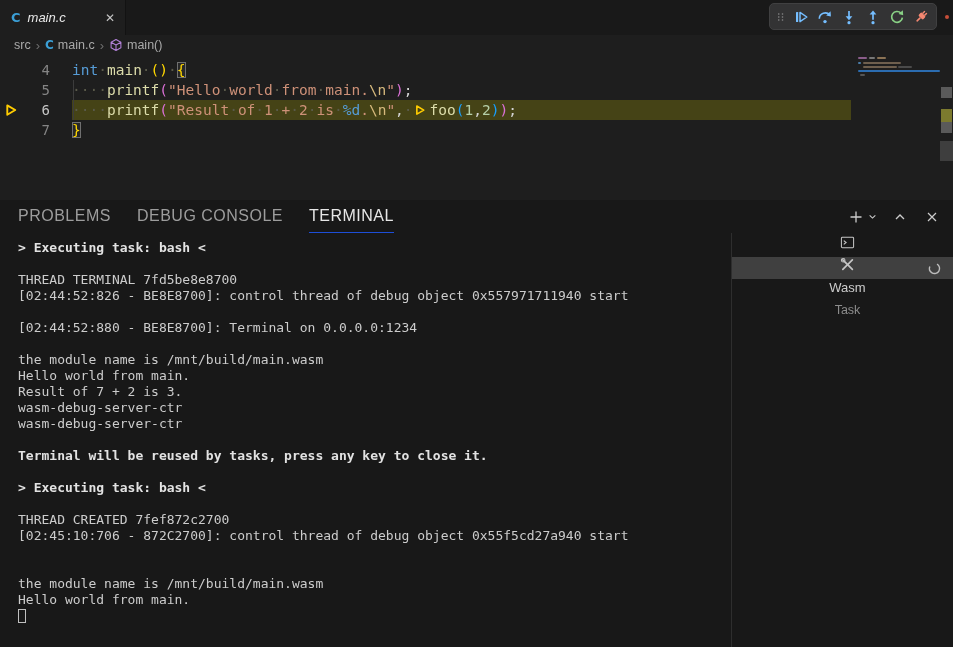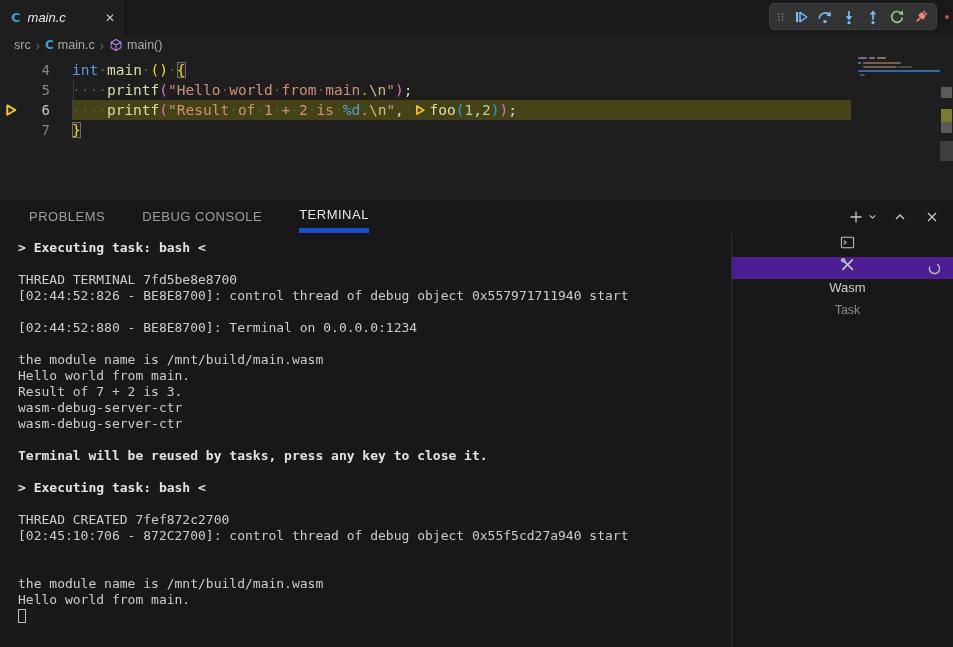--- a/index.html
+++ b/index.html
@@ -54,41 +54,41 @@
 
   
   .minimap { position:absolute; top:2px; right:13px; width:82px; height:130px; }
   .mm { position:absolute; height:2px; border-radius:1px; }
   .ruler { position:absolute; top:0; right:0; width:13px; height:145px; }
   .rm { position:absolute; left:1px; width:11px; }
 
   
   .panel { position:absolute; left:0; top:200px; width:953px; height:447px; background:#181818; }
   .phead { height:33px; display:flex; align-items:center; padding:0 10px 0 18px; }
-  .ptab { font-size:13px; letter-spacing:.5px; color:#9d9d9d; margin-right:26px; height:33px;
-          display:flex; align-items:center; cursor:pointer; border-bottom:1px solid transparent;margin-left:11px; }
-  .ptab.active { color:#e7e7e7; border-bottom:5px solid #1d4ed8; }
+  .ptab { font-size:16px; letter-spacing:.5px; color:#9d9d9d; margin-right:26px; height:33px;
+          display:flex; align-items:center; cursor:pointer; border-bottom:1px solid transparent; }
+  .ptab.active { color:#e7e7e7; border-bottom:1px solid #1d4ed8; }
   .pacts { margin-left:auto; display:flex; align-items:center; gap:2px; }
   .pact { width:22px; height:22px; display:flex; align-items:center; justify-content:center;
           border-radius:4px; cursor:pointer; }
   .pact.narrow { width:14px; margin-left:-4px; }
   .pact.gap { margin-left:8px; }
 
   .pbody { position:absolute; top:33px; left:0; right:0; bottom:0; display:flex; }
   .term { width:731px; padding:7px 0 0 18px; font-family:"DejaVu Sans Mono", monospace;
           font-size:13px; line-height:16px; color:#cccccc; }
   .tline { height:16px; white-space:pre; }
   .tline.b { font-weight:bold; color:#e2e2e2; }
   .cursor { display:inline-block; width:8px; height:14px; border:1px solid #bfbfbf;
             vertical-align:top; margin-top:1px; }
 
   .tlist { flex:1; border-left:1px solid #2e2e2e; padding-top:2px; }
   .titem { height:22px; display:flex; align-items:center; padding-left:10px; gap:8px;
            font-size:13px; color:#cccccc; position:relative; cursor:pointer;flex-direction:column; }
-  .titem.selected { background:#4c1d95; }
+  .titem.selected { background:#404040; }
   .titem .badge { color:#8c8c8c; font-size:12.5px; }
   .titem .spin { position:absolute; right:11px; top:4px; }
 </style>
 </head>
 <body>
 
 <div class="tabbar">
   <div class="tab">
     <span class="cicon">C</span>
     <span class="tab-title">main.c</span>

